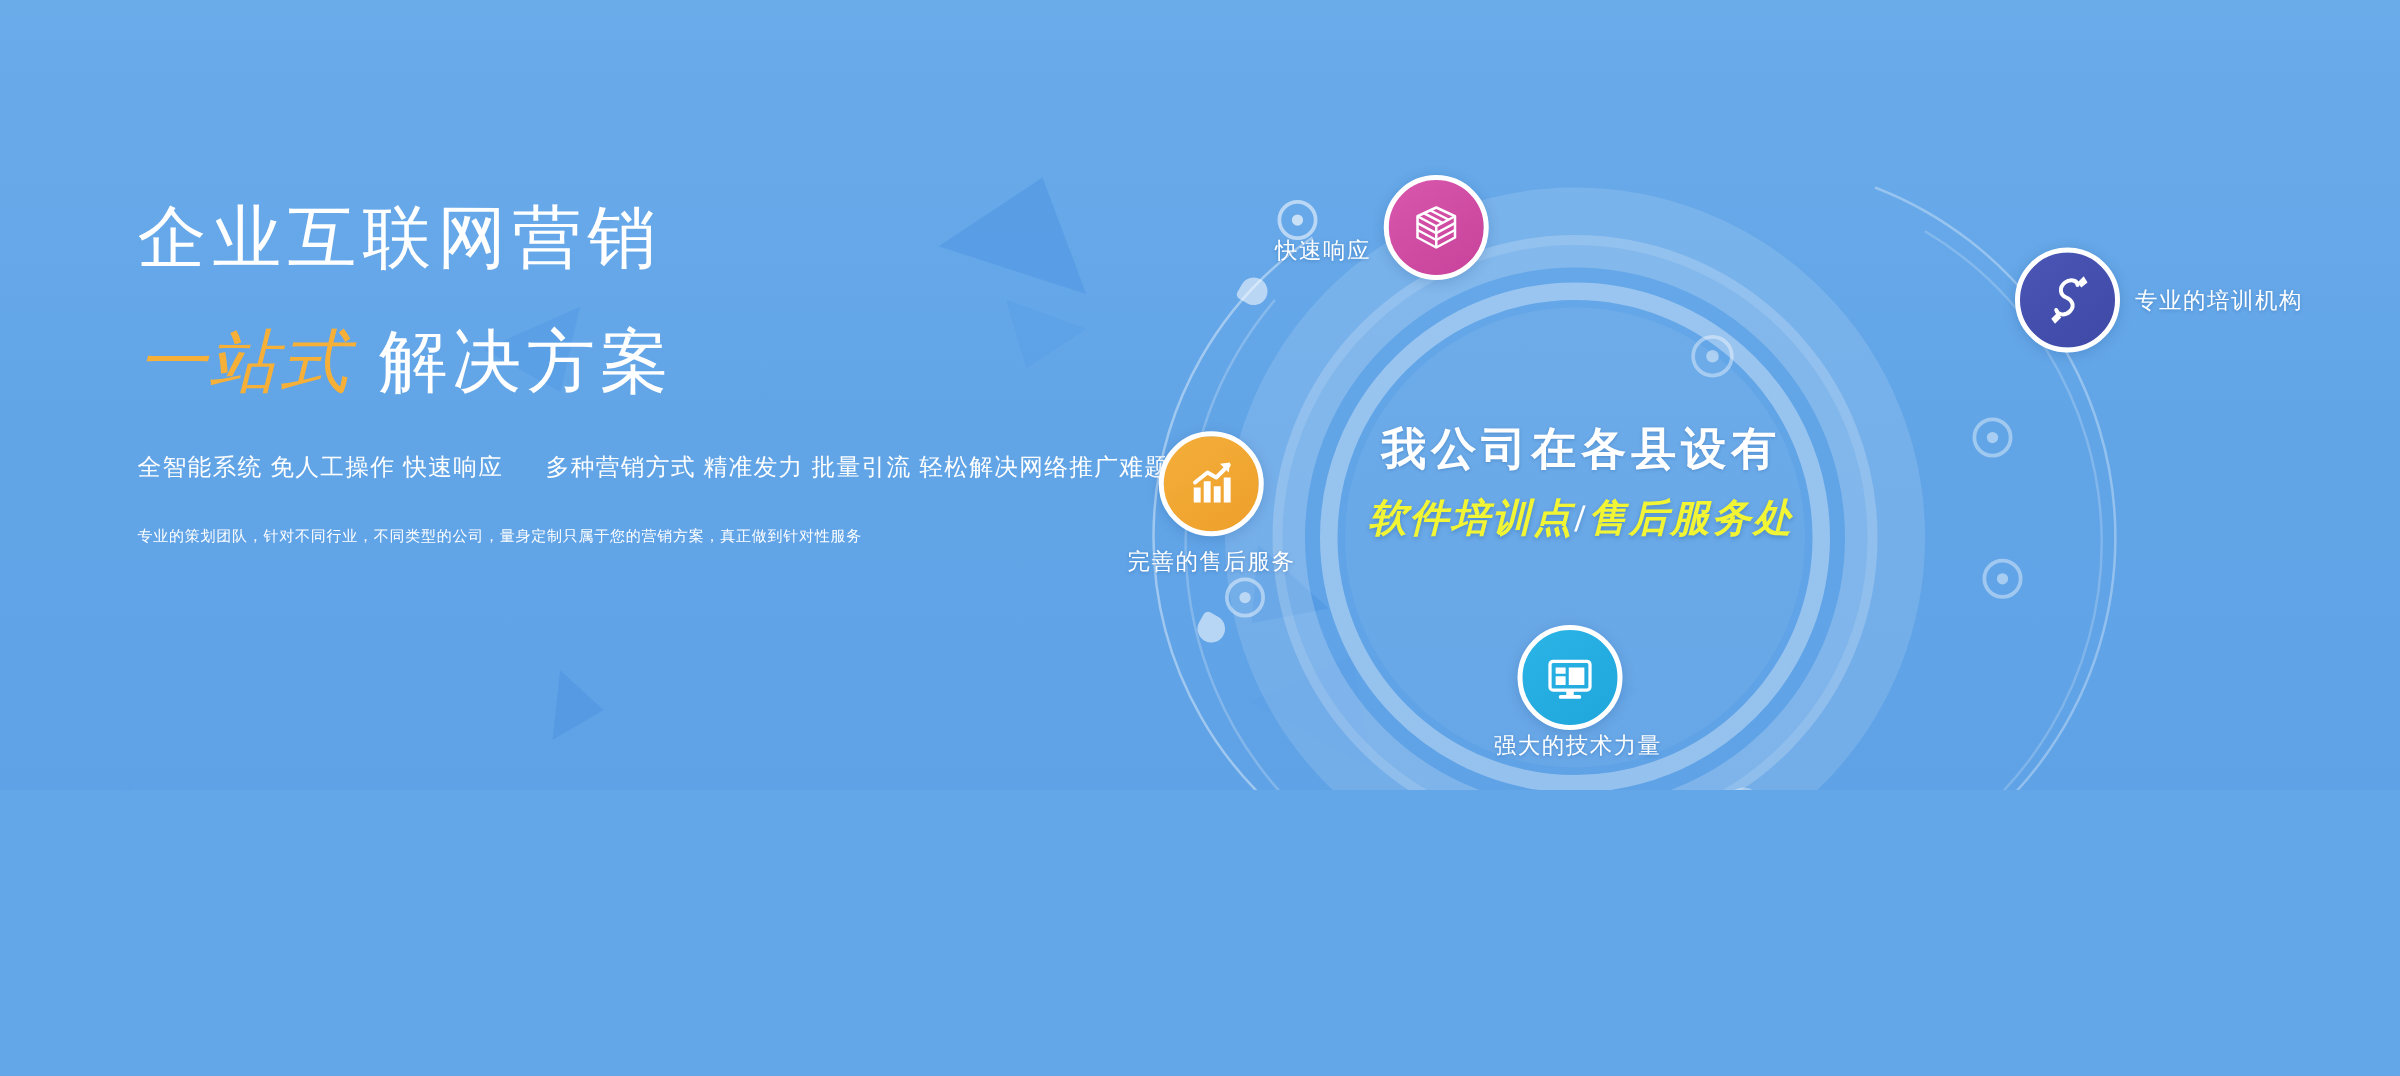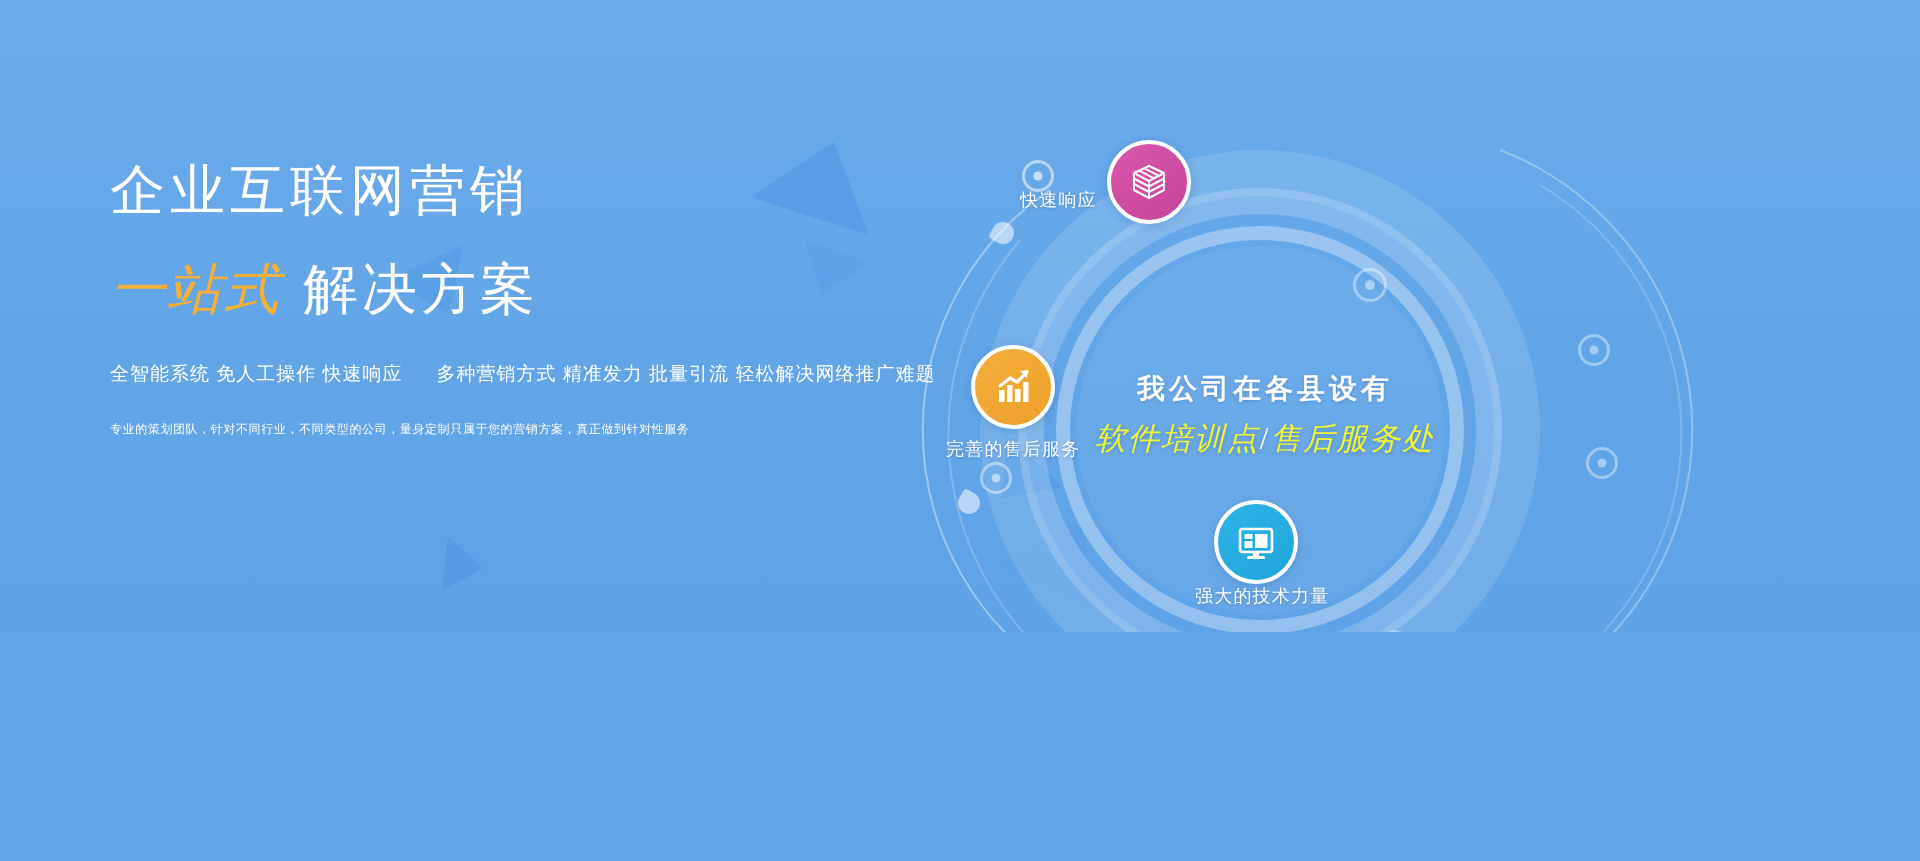--- a/index.html
+++ b/index.html
@@ -69,25 +69,25 @@
   .ring-core{
     position:absolute;left:96px;top:96px;width:368px;height:368px;border-radius:50%;
     background:rgba(255,255,255,.06);
   }
   .arcs{position:absolute;left:0;top:0;width:1020px;height:700px;pointer-events:none;}
 
   .centertext{
     position:absolute;left:140px;top:255px;width:450px;text-align:center;
   }
   .centertext .l1{
-    color:#ffffff;font-size:28px;letter-spacing:4px;font-family:Liberation Sans, sans-serif;
-    font-weight:700;text-shadow:0 1px 3px rgba(0,60,130,.25);margin-bottom:10px;margin-top:35px;
+    color:#ffffff;font-size:36px;letter-spacing:4px;font-family:Liberation Sans, sans-serif;
+    font-weight:700;text-shadow:0 1px 3px rgba(0,60,130,.25);margin-bottom:10px;
   }
   .centertext .l2{
-    color:#f2f533;font-size:31px;letter-spacing:2px;font-weight:400;font-style:italic;
+    color:#f2f533;font-size:31px;letter-spacing:2px;font-weight:700;font-style:italic;
     font-family:"Liberation Serif","DejaVu Serif",serif;text-shadow:0 1px 4px rgba(0,60,130,.3);
   }
   .centertext .l2 .slash{color:#ffffff;font-style:normal;}
 
   
   .node{position:absolute;display:flex;align-items:center;}
   .node .bubble{
     width:76px;height:76px;border-radius:50%;border:4px solid #ffffff;
     display:flex;align-items:center;justify-content:center;flex:0 0 auto;
     box-shadow:0 2px 10px rgba(0,50,110,.18);
@@ -101,21 +101,21 @@
   .node.labelleft .ntext{margin-right:10px;}
   .node.labelbelow{flex-direction:column;}
   .node.labelbelow .ntext{margin-top:8px;}
 
   
   .n-fast{left:1020px;top:140px;}
   .n-fast .ntext{margin-right:14px;margin-top:36px;}
   .n-train{left:1612px;top:198px;}
   .n-team{left:1624px;top:418px;}
   .n-tech{left:1183px;top:500px;flex-direction:column;}
-  .n-after{left:946px;top:345px;}
+  .n-after{left:902px;top:345px;}
 
   .bubble.pink{background:linear-gradient(145deg,#d857ad,#c8429a);}
   .bubble.indigo{background:linear-gradient(145deg,#4a55b5,#3f49a6);}
   .bubble.teal{background:linear-gradient(145deg,#5fe0c4,#4ed6b9);}
   .bubble.cyan{background:linear-gradient(145deg,#2bb4e6,#1fa6dc);}
   .bubble.orange{background:linear-gradient(145deg,#f5ae3b,#eda02a);}
 
   
   .target{position:absolute;border-radius:50%;border:3px solid rgba(255,255,255,.55);}
   .target::after{
@@ -209,20 +209,32 @@
             <path d="M22 21 L22 38"></path>
           <path d="M12 10.5 L27 18.3 M17 8.2 L32 15.8"></path>
           <path d="M7 18.5 L22 26.5 M7 24 L22 32"></path>
           <path d="M37 18.5 L22 26.5 M37 24 L22 32"></path>
         </g>
       </svg>
     </div>
     <span class="ntext">快速响应</span>
   </div>
 
+  <div class="node labelright n-train">
+    <div class="bubble indigo">
+      <svg width="46" height="46" viewBox="0 0 46 46">
+        <g fill="none" stroke="#ffffff" stroke-width="3.2" stroke-linecap="round" stroke-linejoin="round">
+          <path d="M31 11 C31 7, 25 6, 21 9 C16 13, 17 19, 22 21 C27 23, 29 28, 25 32 C21 36, 15 35, 14 31"></path>
+        </g>
+        <path d="M31 9 L36 4 L39 9 L34 13 Z" fill="#ffffff"></path>
+        <path d="M15 33 L10 38 L13 42 L18 37 Z" fill="#ffffff"></path>
+      </svg>
+    </div>
+    <span class="ntext">专业的培训机构</span>
+  </div>
 
 
   <div class="node labelright n-tech">
     <div class="bubble cyan">
       <svg width="46" height="46" viewBox="0 0 46 46">
         <rect x="7" y="10" width="32" height="23" rx="2.5" fill="none" stroke="#ffffff" stroke-width="2.6"></rect>
         <rect x="11.5" y="15" width="8" height="5" fill="#ffffff"></rect>
         <rect x="11.5" y="22" width="8" height="7" fill="#ffffff"></rect>
         <rect x="22" y="15" width="12.5" height="14" fill="#ffffff"></rect>
         <rect x="20" y="33" width="6" height="5" fill="#ffffff"></rect>

